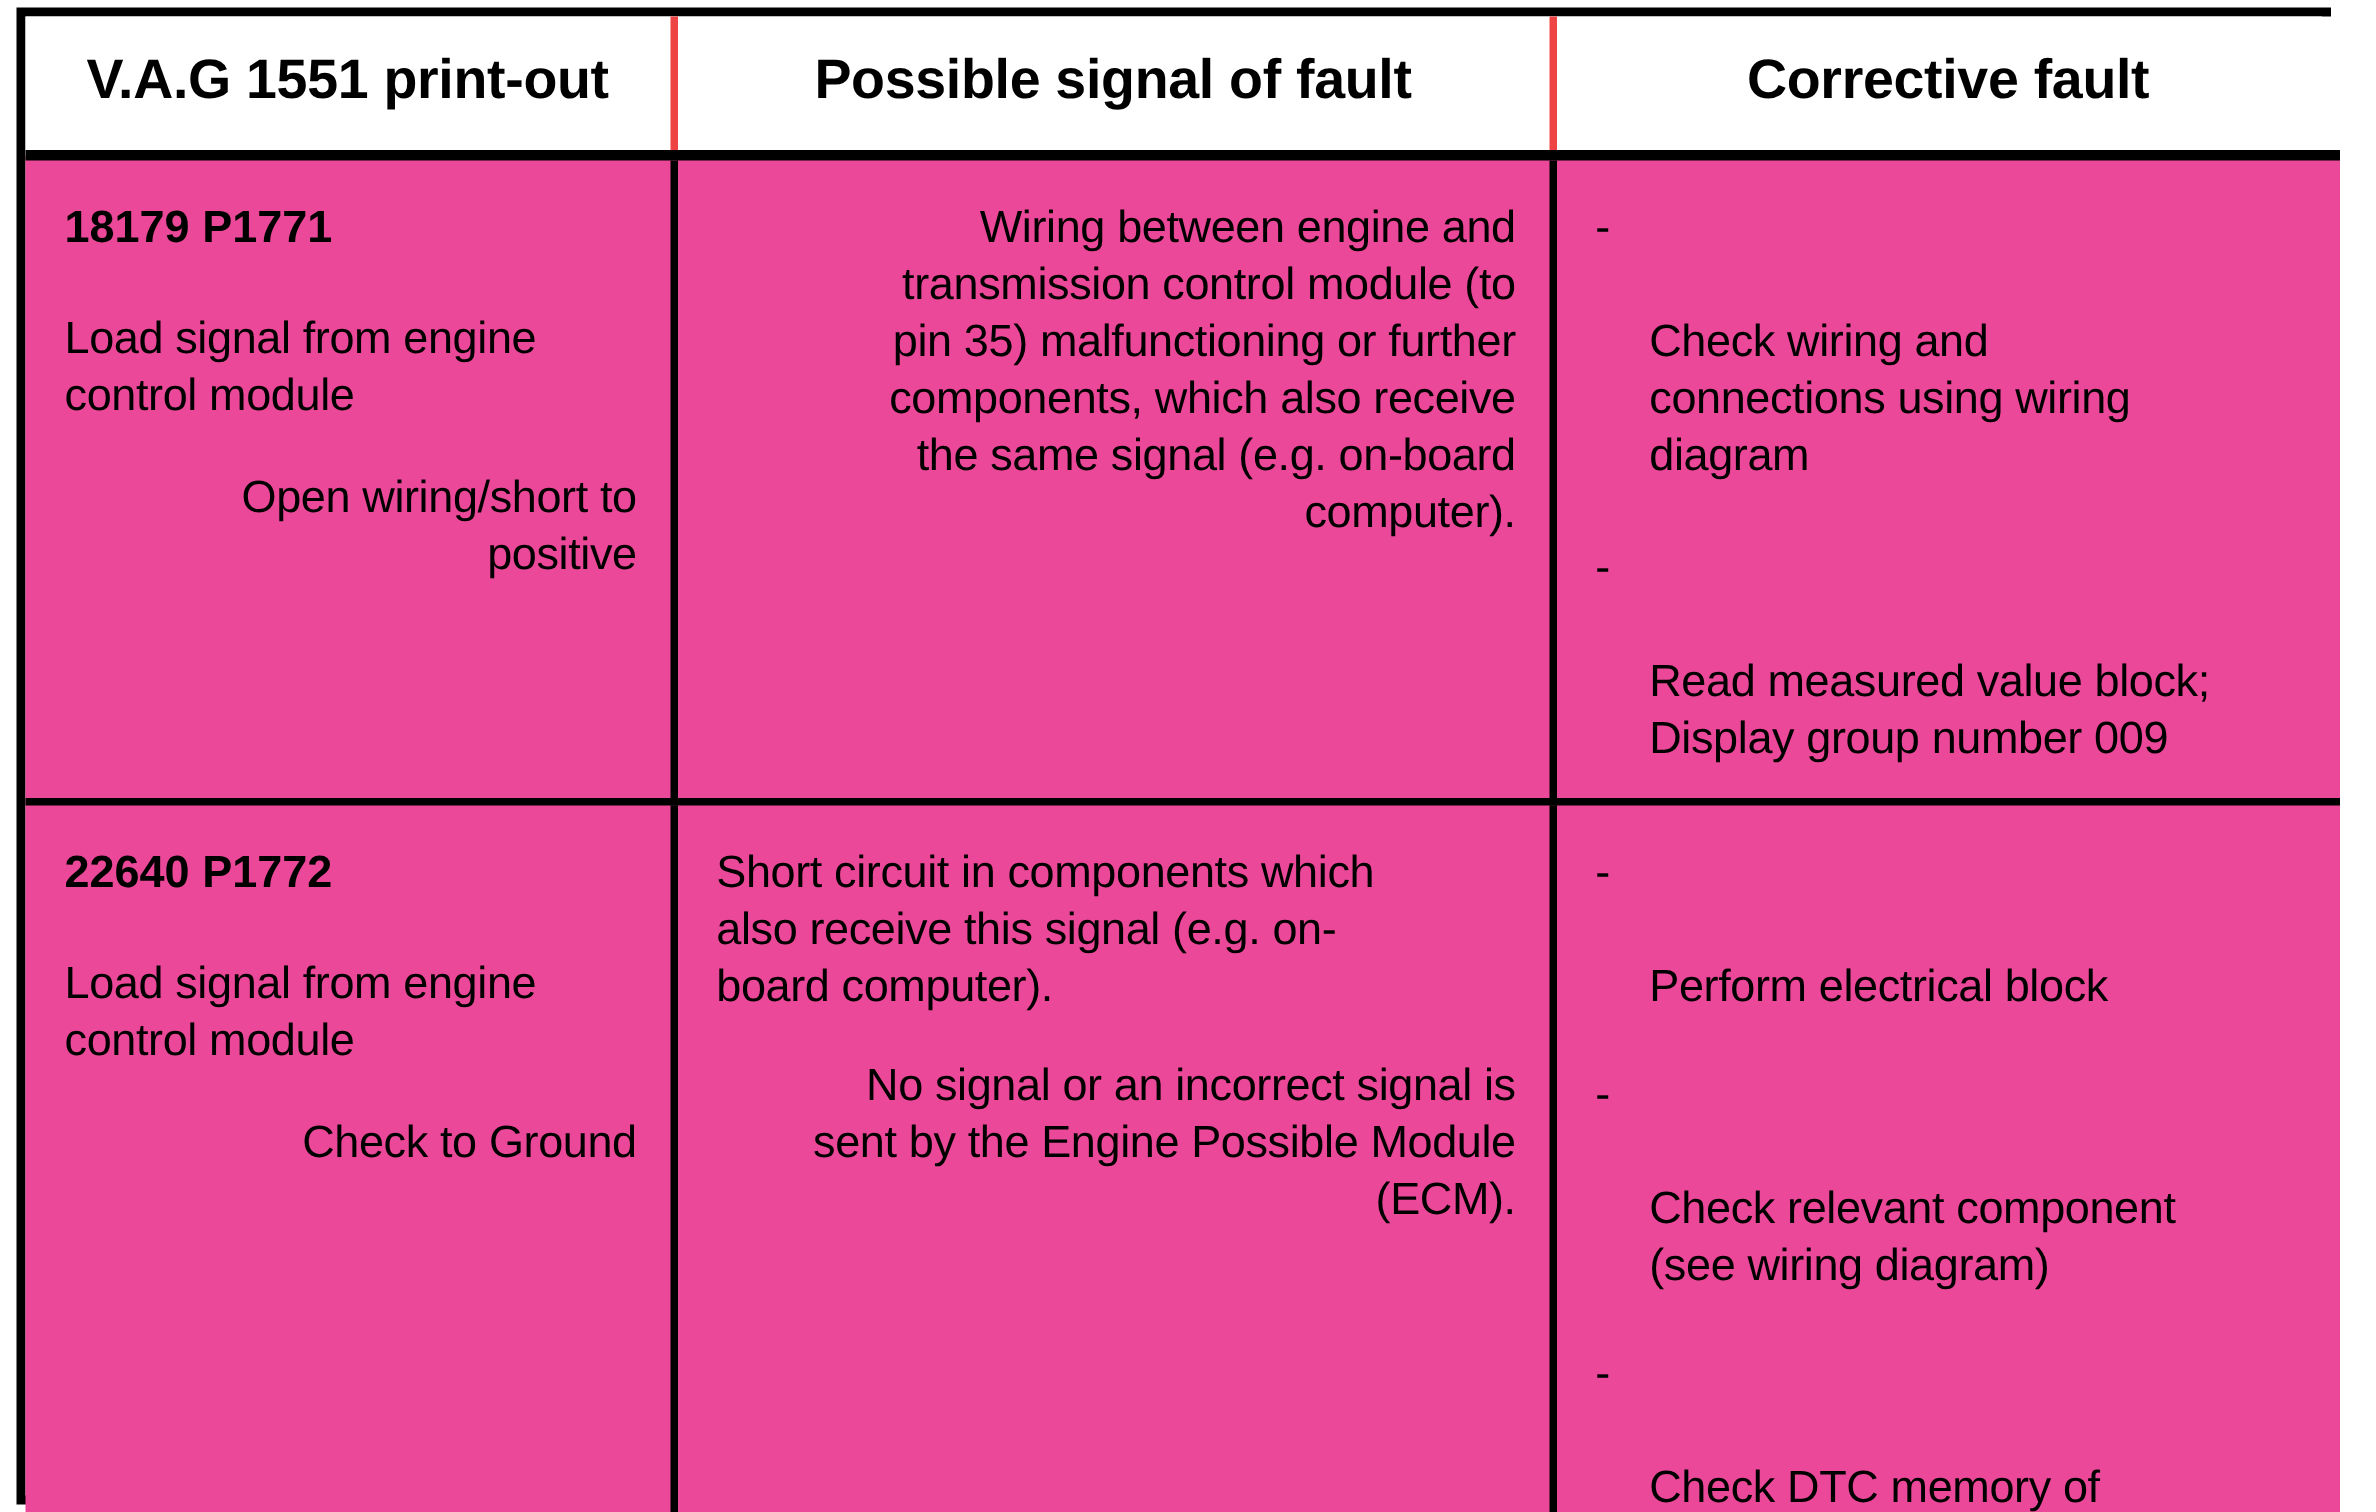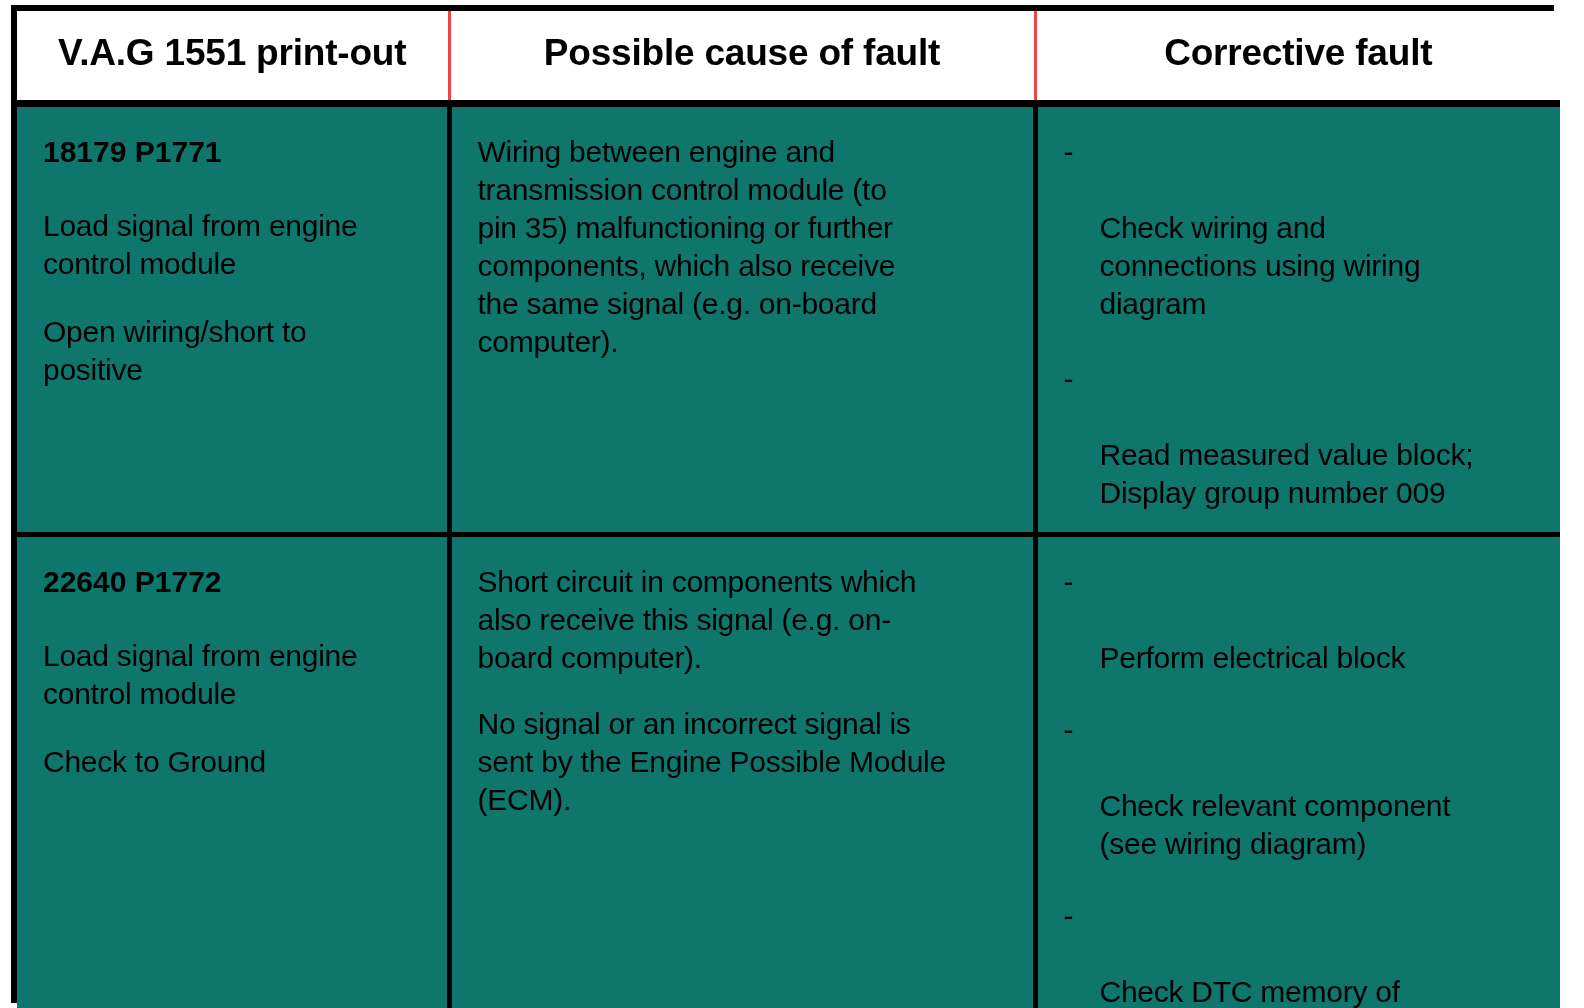--- a/index.html
+++ b/index.html
@@ -50,49 +50,49 @@
   
   thead th {
     height: 83px;
     padding: 0 6px 6px 6px;
     margin: 0;
     text-align: center;
     vertical-align: middle;
     font-size: 37px;
     font-weight: bold;
     letter-spacing: -0.2px;
-    border-right: 3px solid #ef4444;
+    border-right: 5px solid #ef4444;
     border-bottom: 7px solid #000000;
     background: #ffffff;
   }
   thead th:last-child { border-right: none; }
 
   
   tbody td {
     vertical-align: top;
     padding: 26px 22px 20px 26px;
     border-right: 5px solid #000000;
     border-bottom: 5px solid #000000;
-    background: #0f766e;
+    background: #ec4899;
   }
   tbody td:last-child { border-right: none; }
   tbody tr:last-child td { border-bottom: none; }
 
   tbody tr.row-1 td { height: 338px; }
   tbody tr.row-2 td { height: 562px; }
 
   
   .para {
     font-size: 30px;
     line-height: 38px;
     letter-spacing: -0.25px;
     margin: 0 0 30px 0;
     white-space: pre-line;
   }
-  .para:last-child { margin-bottom: 0; }
+  .para:last-child { margin-bottom: 0; text-align: right; }
 
   .para.code {
     font-weight: bold;
     margin-bottom: 36px;
     letter-spacing: 0px;
   }
 
   .cause-col .para { margin-bottom: 28px; }
   .cause-col .para:last-child { margin-bottom: 0; }
 
@@ -132,21 +132,21 @@
     <table>
       <colgroup>
         <col class="c1">
         <col class="c2">
         <col class="c3">
       </colgroup>
 
       <thead>
         <tr>
           <th>V.A.G 1551 print-out</th>
-          <th>Possible cause of fault</th>
+          <th>Possible signal of fault</th>
           <th>Corrective fault</th>
         </tr>
       </thead>
 
       <tbody>
 
         <tr class="row-1">
 
           <td class="printout-col">
             <p class="para code">18179 P1771</p>

